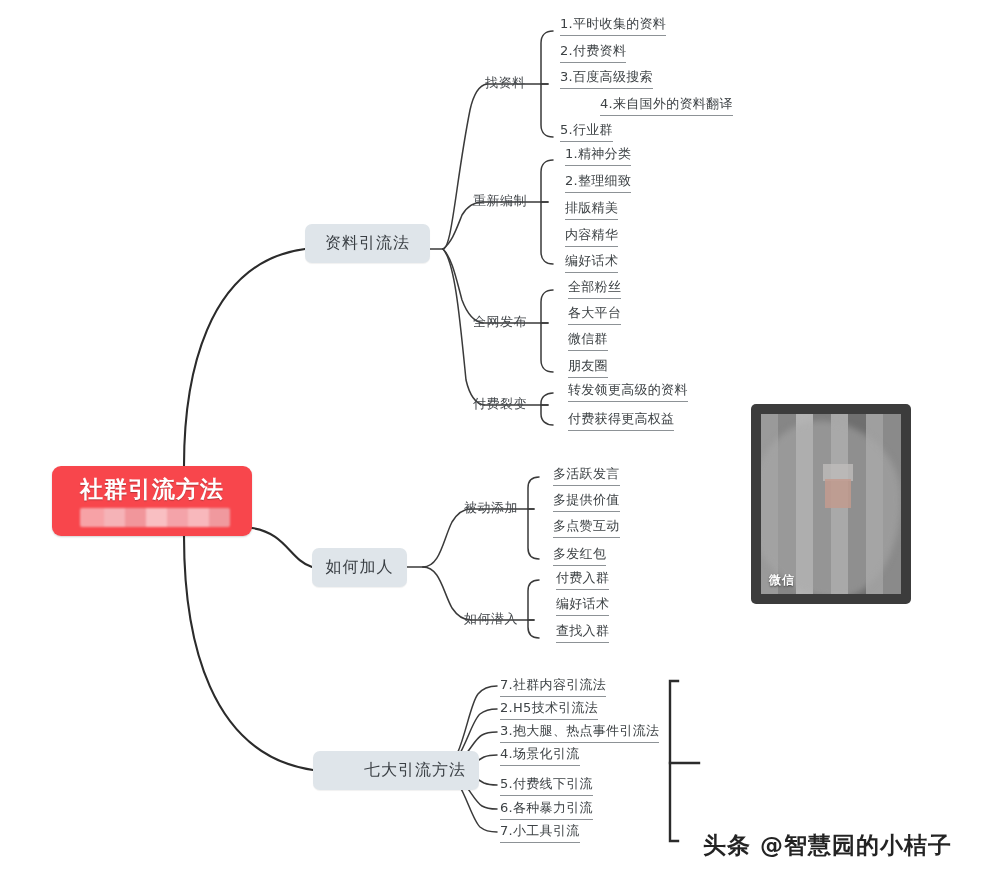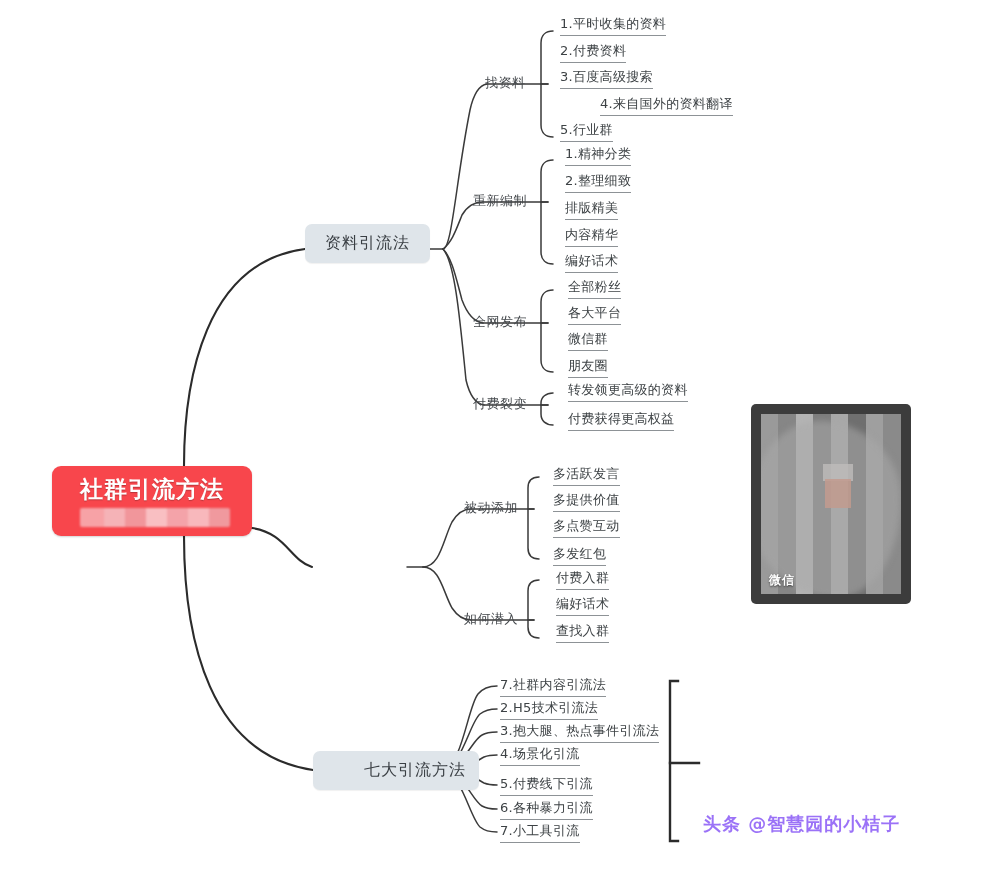--- a/index.html
+++ b/index.html
@@ -150,23 +150,23 @@
     font-size:12px;
     font-weight:bold;
     letter-spacing:1px;
     text-shadow:0 1px 2px rgba(0,0,0,.6);
     z-index:4;
   }
 
   
   .watermark{
     position:absolute;
-    left:703px;top:812px;
-    color:#8b5cf6;
-    font-size:18px;
+    left:703px;top:830px;
+    color:#000000;
+    font-size:23px;
     font-weight:bold;
     letter-spacing:1px;
     opacity:.86;
   }
 </style>
 </head>
 <body>
 
 <div id="canvas">
 
@@ -231,20 +231,21 @@
       <path d="M670,763 H699"></path>
     </g>
   </svg>
 
   <div class="root-node">
     <div class="root-title">社群引流方法</div>
     <div class="root-blur"></div>
   </div>
 
   <div class="l1-node" id="l1-0">资料引流法</div>
+  <div class="l1-node" id="l1-1">如何加人</div>
   <div class="l1-node" id="l1-2">七大引流方法</div>
 
   <div class="l2-label" style="left:485px;top:74px;">找资料</div>
   <div class="l2-label" style="left:473px;top:192px;">重新编制</div>
   <div class="l2-label" style="left:473px;top:313px;">全网发布</div>
   <div class="l2-label" style="left:473px;top:395px;">付费裂变</div>
   <div class="l2-label" style="left:464px;top:499px;">被动添加</div>
   <div class="l2-label" style="left:464px;top:610px;">如何潜入</div>
 
   <div class="leaf" style="left:560px;top:15px;">1.平时收集的资料</div>

